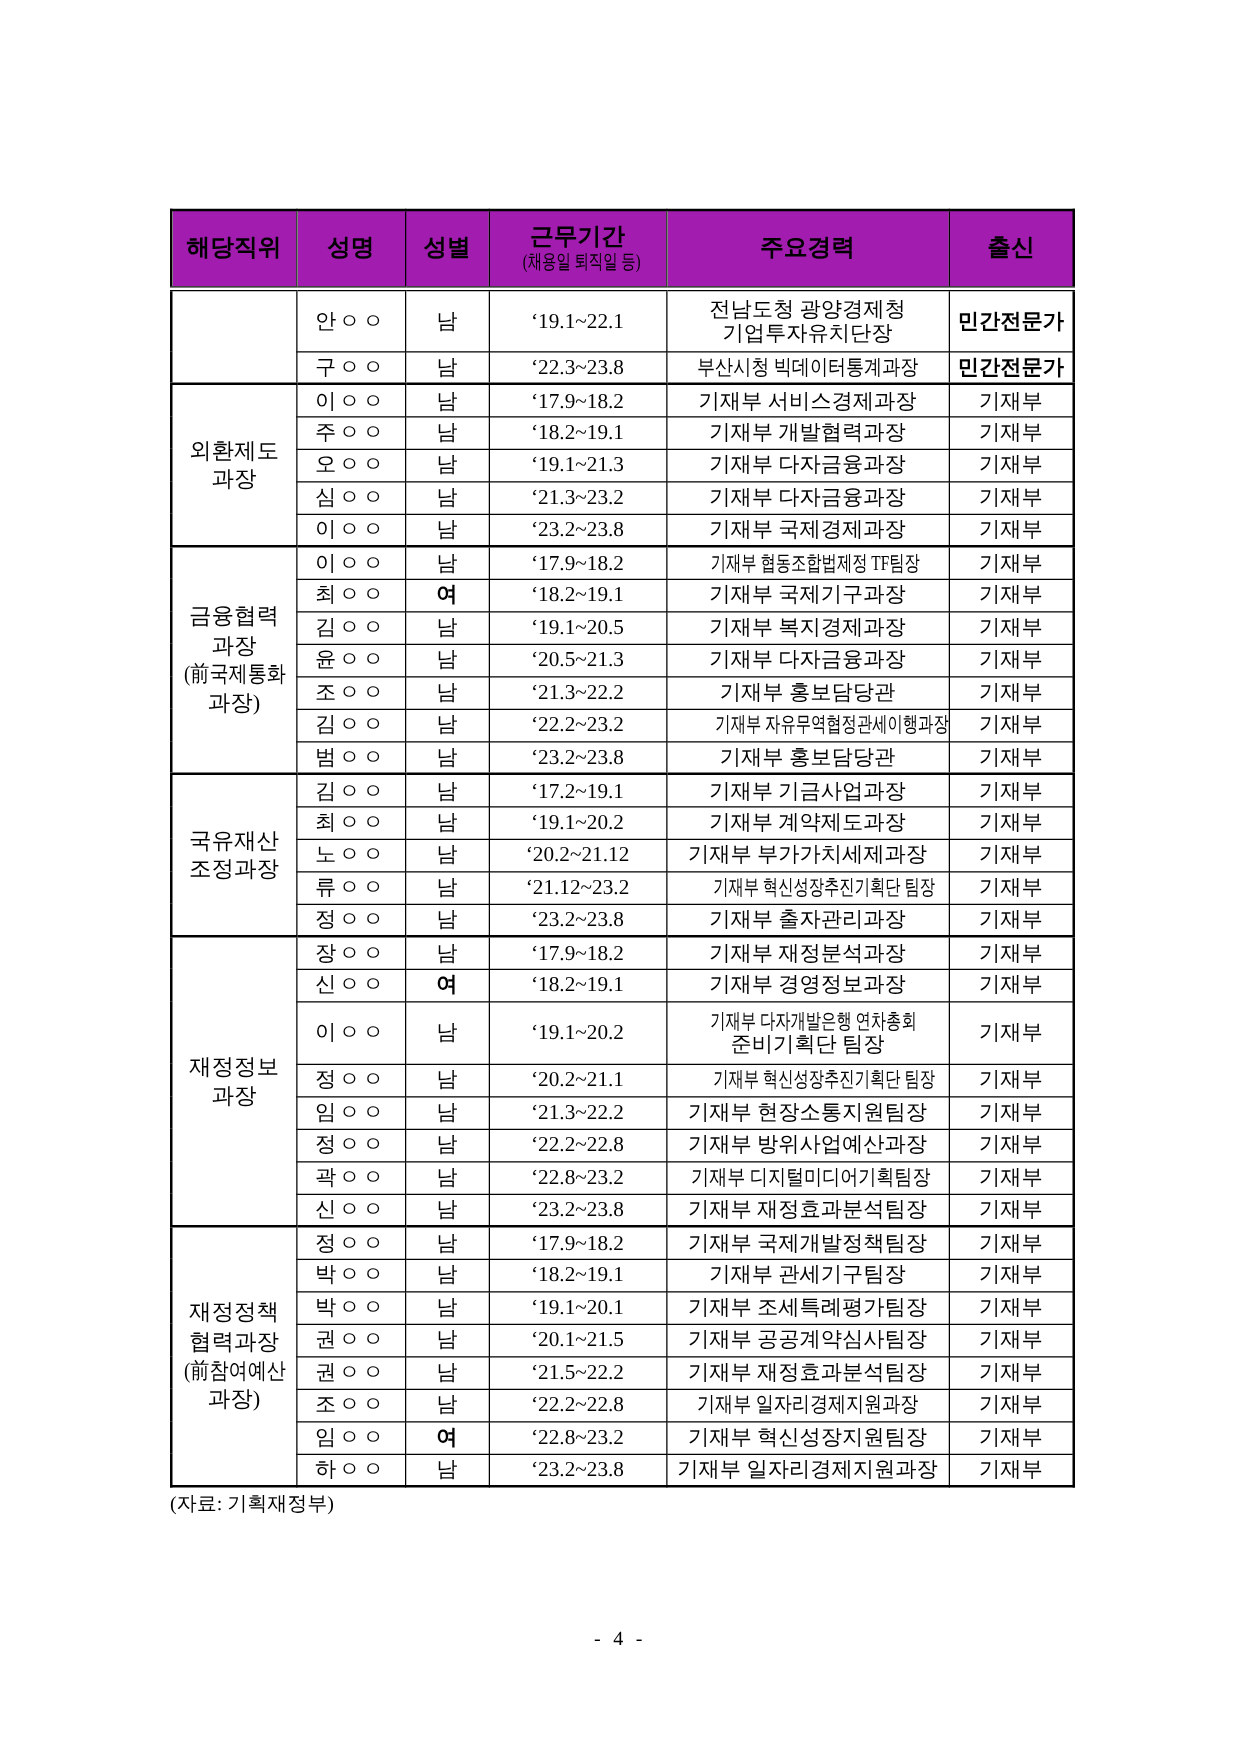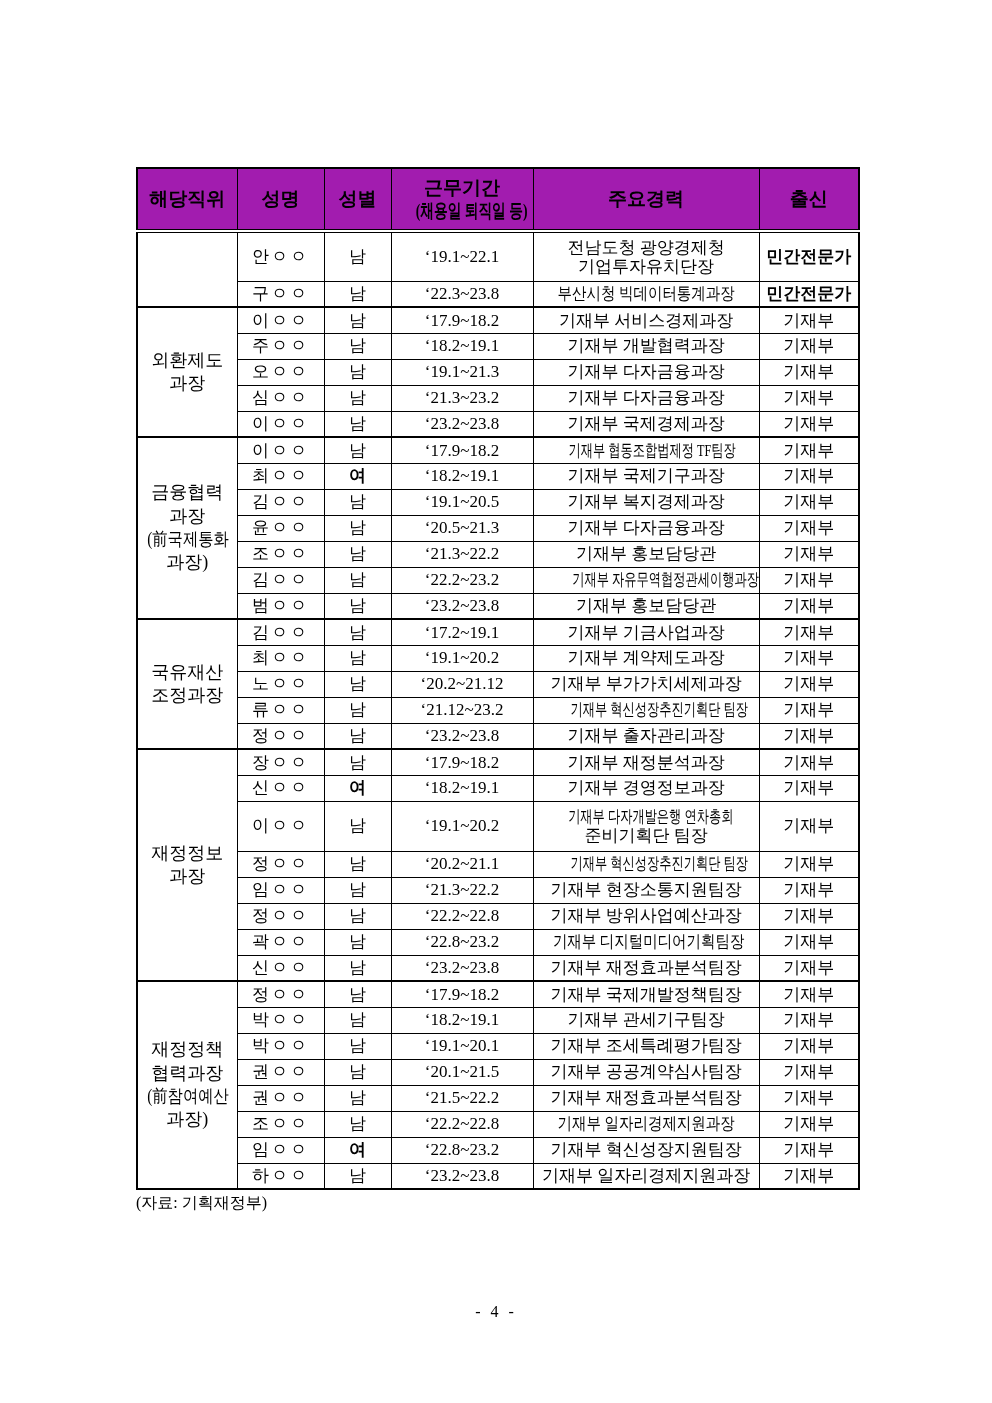--- a/index.html
+++ b/index.html
@@ -10,21 +10,21 @@
   .table-wrap{position:absolute;left:136px;top:167px;width:722px;}
   table{border-collapse:collapse;table-layout:fixed;width:722px;border:2px solid #000;}
   td{
     border:1px solid #000;text-align:center;vertical-align:middle;
     padding:0 2px;font-size:17px;line-height:1.12;overflow:hidden;
   }
   thead td{
     background:#a21caf;font-weight:bold;height:60px;
     border-bottom:4px double #000;font-size:19px;margin-top:41px;
   }
-  thead .h-sub{font-size:19px;font-weight:bold;margin-top:1px;}
+  thead .h-sub{font-size:16px;font-weight:normal;margin-top:1px;text-align:right;}
   tbody tr{height:26px;}
   tbody tr.tall{height:50px;}
   tbody tr.section-start td{border-top:2px solid #000;font-family:Liberation Serif, serif;}
   td.pos{font-size:18px;line-height:1.3;}
   td.name{letter-spacing:2px;}
   .bold{font-weight:bold;}
   .cx85{display:inline-block;transform:scaleX(0.85);transform-origin:center;white-space:nowrap;}
   .cx72{display:inline-block;transform:scaleX(0.72);transform-origin:center;white-space:nowrap;}
   .line{white-space:nowrap;}
   .source-note{

